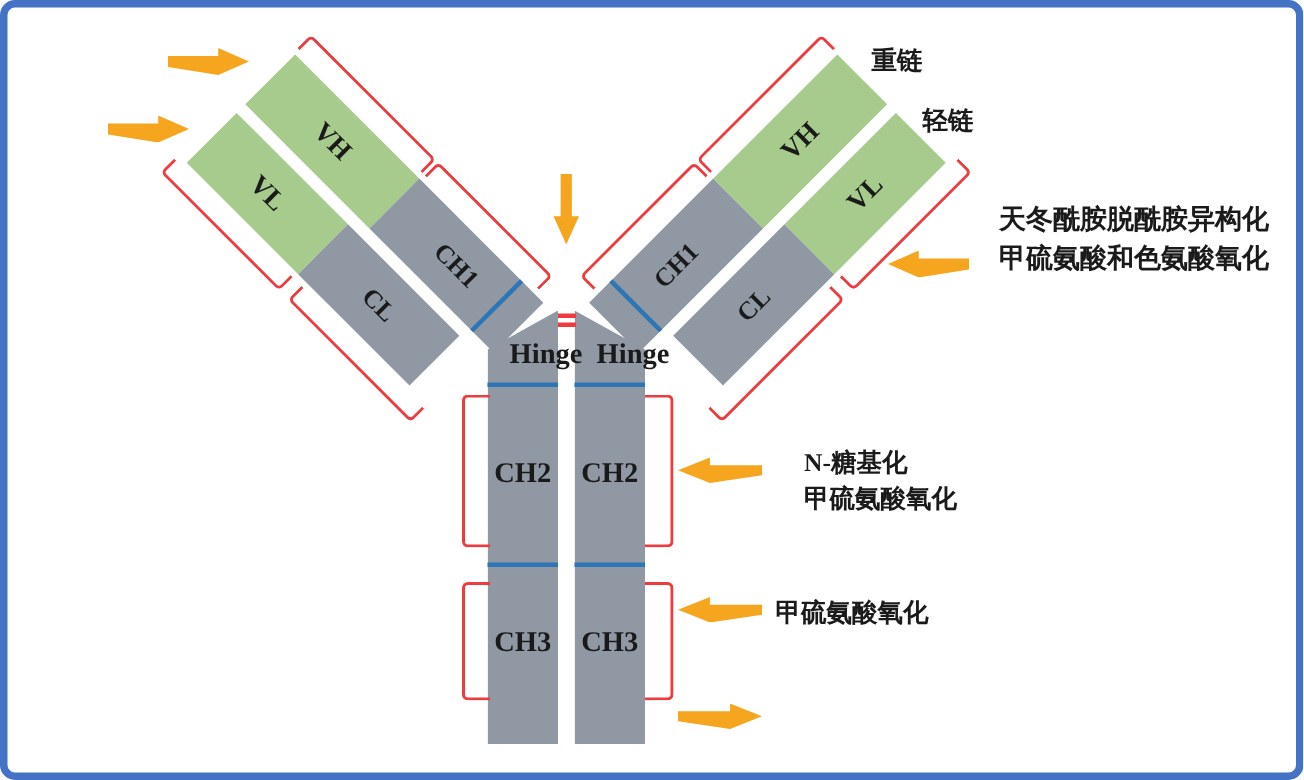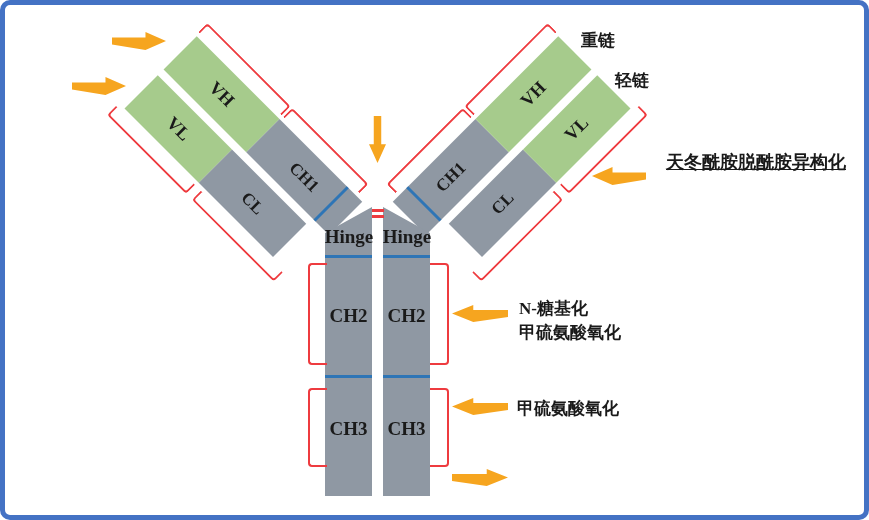--- a/index.html
+++ b/index.html
@@ -28,21 +28,21 @@
   .bkt-bot{top:51px;border-bottom:2.5px solid #EE3B3F;border-left:2.5px solid #EE3B3F;border-right:2.5px solid #EE3B3F;border-radius:0 0 4px 4px;}
   .vbkt{position:absolute;width:19px;box-sizing:border-box;}
   .vbkt-l{border-left:2.5px solid #EE3B3F;border-top:2.5px solid #EE3B3F;border-bottom:2.5px solid #EE3B3F;border-radius:4px 0 0 4px;}
   .vbkt-r{border-right:2.5px solid #EE3B3F;border-top:2.5px solid #EE3B3F;border-bottom:2.5px solid #EE3B3F;border-radius:0 4px 4px 0;}
 
   
   .stem{position:absolute;top:207px;width:47px;height:289px;background:#8F98A3;}
   .stem-l{left:325px;clip-path:polygon(0 26px,100% 0,100% 100%,0 100%);}
   .stem-r{left:383px;clip-path:polygon(0 0,100% 26px,100% 100%,0 100%);}
   .stemlabel{position:absolute;width:47px;text-align:center;font-weight:600;font-size:19px;line-height:20px;white-space:nowrap;}
-  .hingelabel{position:absolute;width:62px;text-align:center;font-weight:600;font-size:19px;white-space:nowrap;}
+  .hingelabel{position:absolute;width:62px;text-align:center;font-weight:600;font-size:19px;white-space:nowrap;margin-left:15px;}
   .bline{position:absolute;width:47px;height:3px;background:#2E75B6;}
   .ss{position:absolute;left:372px;width:12px;height:3px;background:#EE3B3F;}
 
   
   .arrow{position:absolute;background:#F6A51F;}
   .ar-right{clip-path:polygon(0 30%,62% 30%,62% 0,100% 50%,62% 100%,0 70%);}
   .ar-left{clip-path:polygon(100% 30%,38% 30%,38% 0,0 50%,38% 100%,100% 70%);}
   .ar-down{clip-path:polygon(28% 0,72% 0,72% 60%,100% 60%,50% 100%,0 60%,28% 60%);}
 
   
@@ -129,25 +129,26 @@
   <div class="arrow ar-left" style="left:592px;top:167px;width:54px;height:18px;"></div>
   <div class="arrow ar-left" style="left:452px;top:305px;width:56px;height:17px;"></div>
   <div class="arrow ar-left" style="left:452px;top:398px;width:56px;height:17px;"></div>
   <div class="arrow ar-right" style="left:452px;top:469px;width:56px;height:17px;"></div>
 
 
 
   <div class="lbl" style="left:581px;top:29px;">重链</div>
   <div class="lbl" style="left:615px;top:69px;">轻链</div>
 
-  <div class="lbl" style="left:666px;top:149px;line-height:26px;font-size:18px;text-decoration:underline;">
+  <div class="lbl" style="left:666px;top:133px;line-height:26px;font-size:18px;">
     <span class="ln">天冬酰胺脱酰胺异构化</span>
+    <span class="ln">甲硫氨酸和色氨酸氧化</span>
   </div>
 
-  <div class="lbl" style="left:519px;top:297px;line-height:24px;">
+  <div class="lbl" style="left:536px;top:297px;line-height:24px;">
     <span class="ln">N-糖基化</span>
     <span class="ln">甲硫氨酸氧化</span>
   </div>
 
   <div class="lbl" style="left:517px;top:397px;">甲硫氨酸氧化</div>
 
 
   <div class="frame"></div>
 </div>
 

